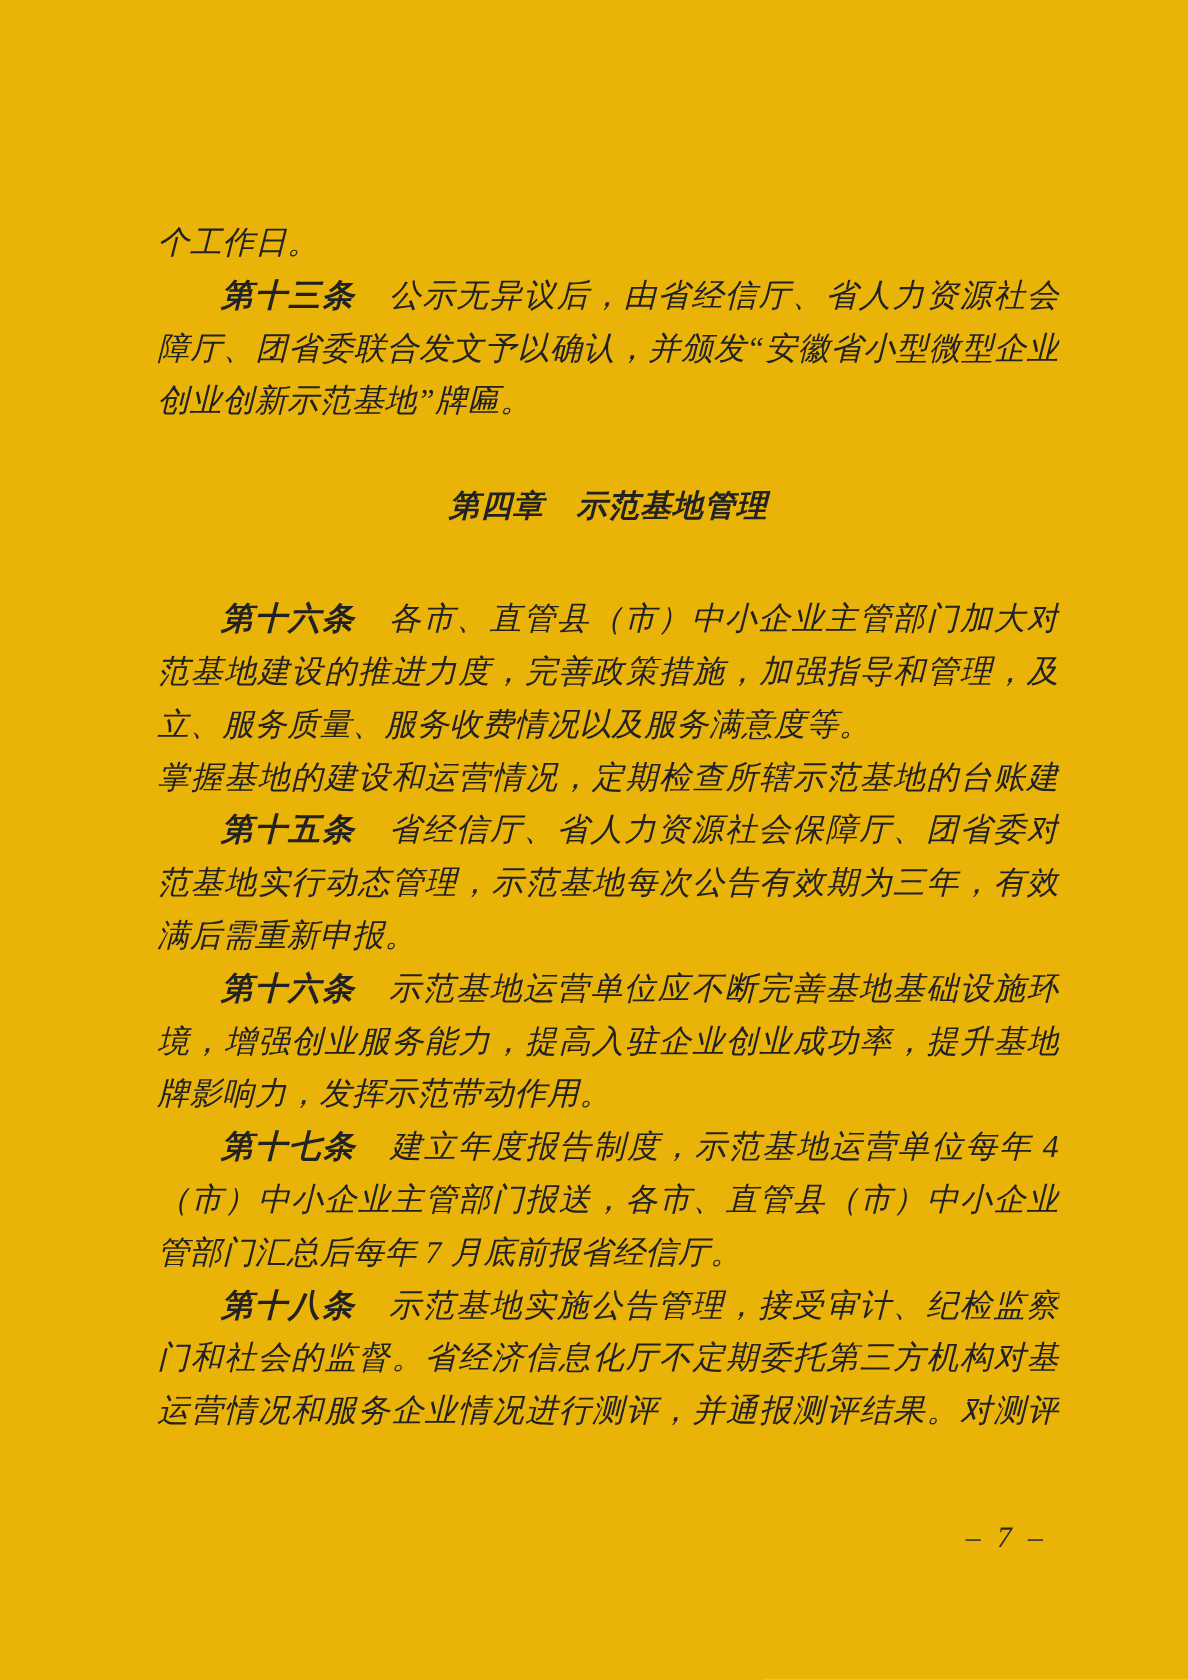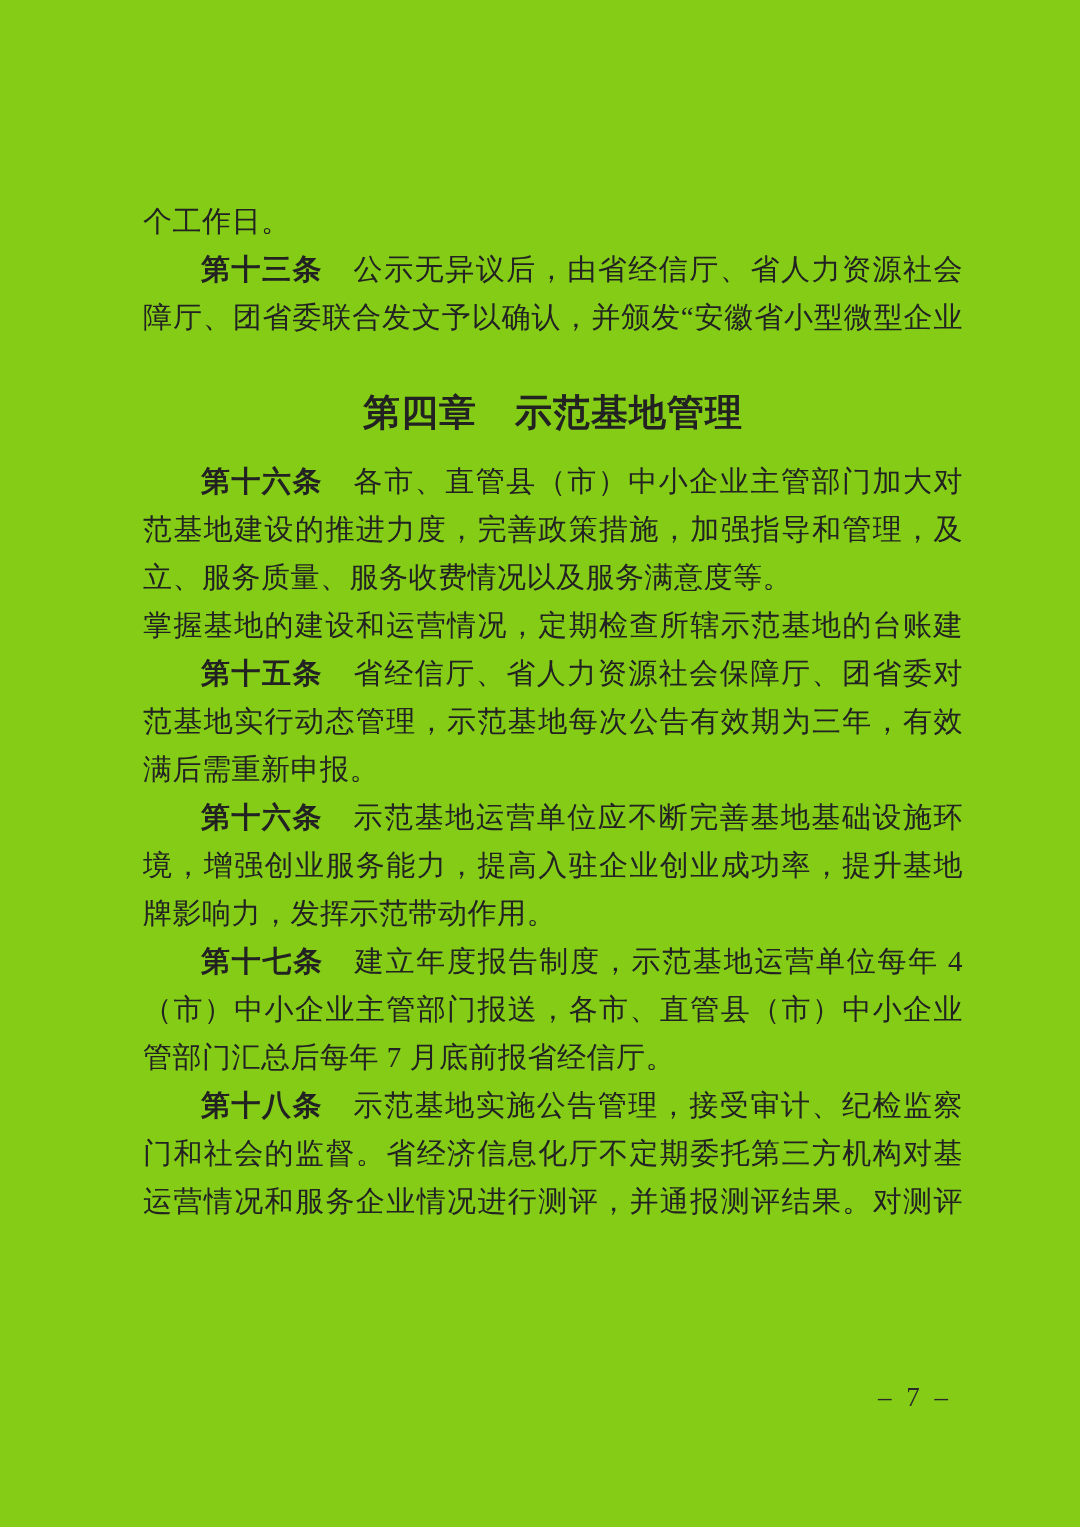--- a/index.html
+++ b/index.html
@@ -7,21 +7,22 @@
   body {
     position: relative;
     background: #f6f6f4;
     font-family: "Liberation Serif", "DejaVu Serif", serif;
     color: #222222;
     overflow: hidden;
   }
   .page {
     position: absolute;
     inset: 0;
-    background: #84cc16;
+    background: #eab308;
+    font-style: italic;
   }
   .content {
     position: absolute;
     left: 143px;
     top: 197px;
     width: 820px;
   }
   .para { width: 100%; }
   .line {
     font-size: 29px;
@@ -35,26 +36,26 @@
     text-align: justify;
     text-align-last: justify;
   }
   .line.indent {
     text-indent: 58px;
   }
   .art {
     font-weight: 700;
   }
   .heading {
-    font-size: 37px;
+    font-size: 28px;
     font-weight: 700;
     line-height: 44px;
     text-align: center;
     margin-top: 50px;
-    margin-bottom: 22px;
+    margin-bottom: 56px;
     letter-spacing: 1px;
   }
   .page-number {
     position: absolute;
     top: 1380px;
     right: 128px;
     font-size: 27px;
     line-height: 34px;
     letter-spacing: 4px;
     color: #2a2a2a;
@@ -64,20 +65,21 @@
 <body>
 
 <div class="page">
   <div class="content">
       <div class="para">
         <div class="line">个工作日。</div>
       </div>
       <div class="para">
         <div class="line fill indent"><span class="art">第十三条</span><span>　公示无异议后，由省经信厅、省人力资源社会保</span></div>
         <div class="line fill">障厅、团省委联合发文予以确认，并颁发“安徽省小型微型企业</div>
+        <div class="line">创业创新示范基地”牌匾。</div>
       </div>
       <div class="heading">第四章　示范基地管理</div>
       <div class="para">
         <div class="line fill indent"><span class="art">第十六条</span><span>　各市、直管县（市）中小企业主管部门加大对示</span></div>
         <div class="line fill">范基地建设的推进力度，完善政策措施，加强指导和管理，及时</div>
         <div class="line">立、服务质量、服务收费情况以及服务满意度等。</div>
         <div class="line fill">掌握基地的建设和运营情况，定期检查所辖示范基地的台账建</div>
       </div>
       <div class="para">
         <div class="line fill indent"><span class="art">第十五条</span><span>　省经信厅、省人力资源社会保障厅、团省委对示</span></div>

